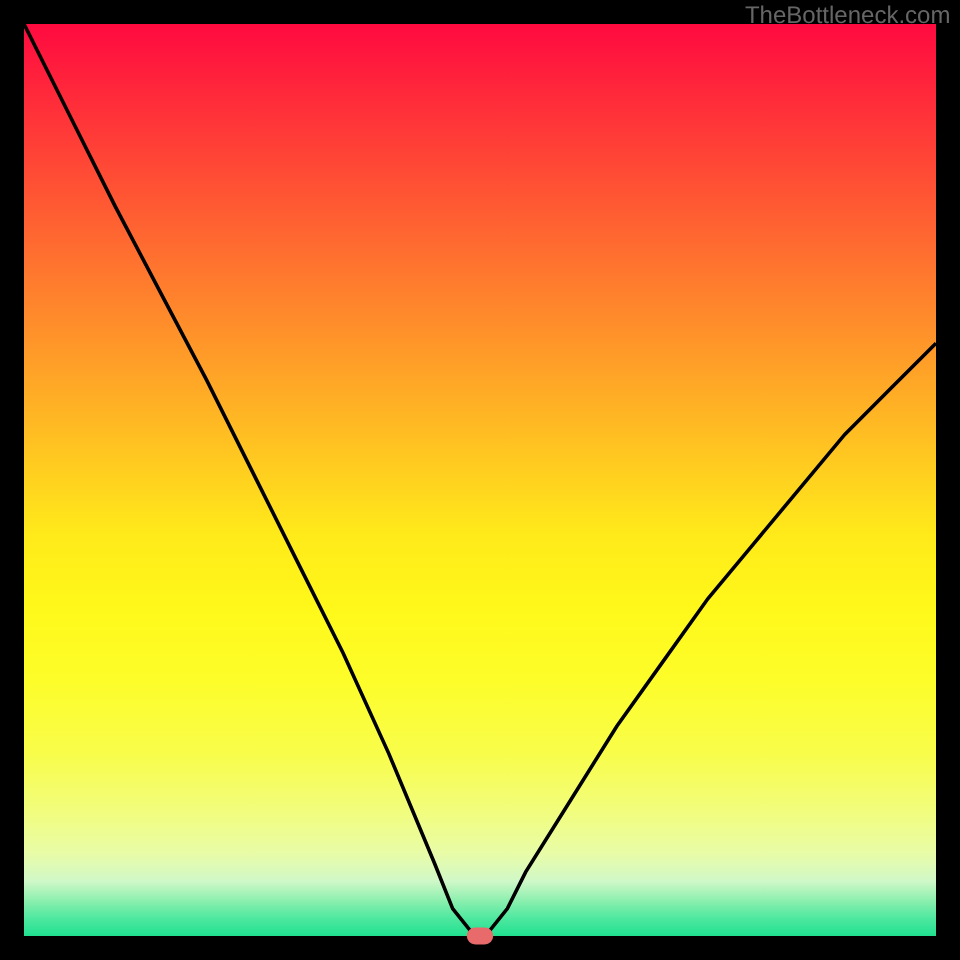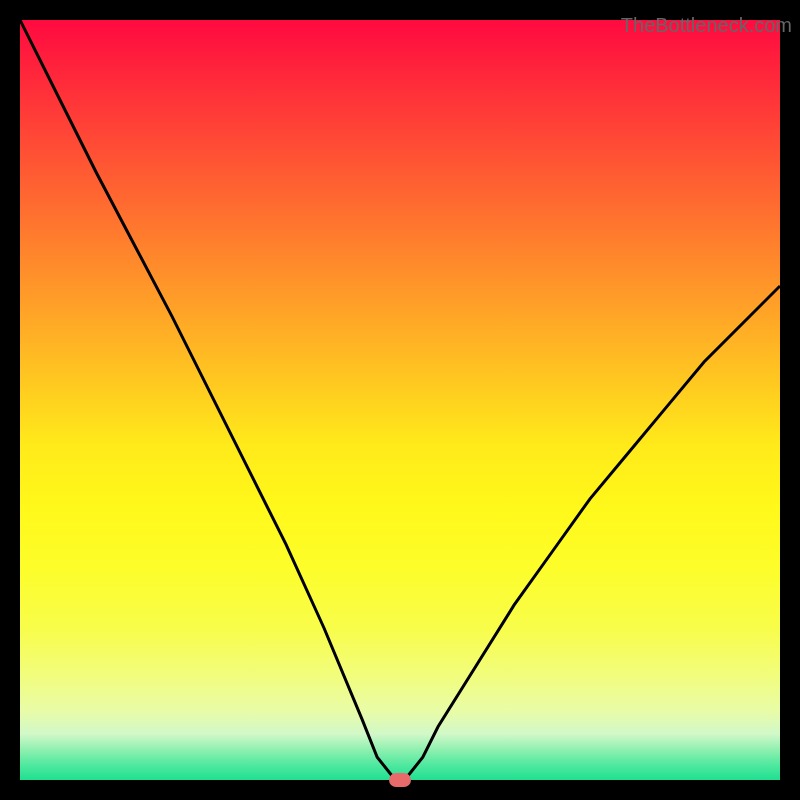--- a/index.html
+++ b/index.html
@@ -32,21 +32,21 @@
       #f2fd7a 86%,
       #e8fca8 91%,
       #d0f8c8 94%,
       #90f0b0 96%,
       #50e8a0 98%,
       #20e090 100%
     );
   }
   .watermark {
     position: absolute;
-    top: 14px;
+    top: 2px;
     right: 8px;
     color: #666;
     font-size: 20px;
     font-weight: 500;
     font-family: Arial, sans-serif;
     z-index: 10;
   }
   .curve-svg {
     position: absolute;
     left: 0;

